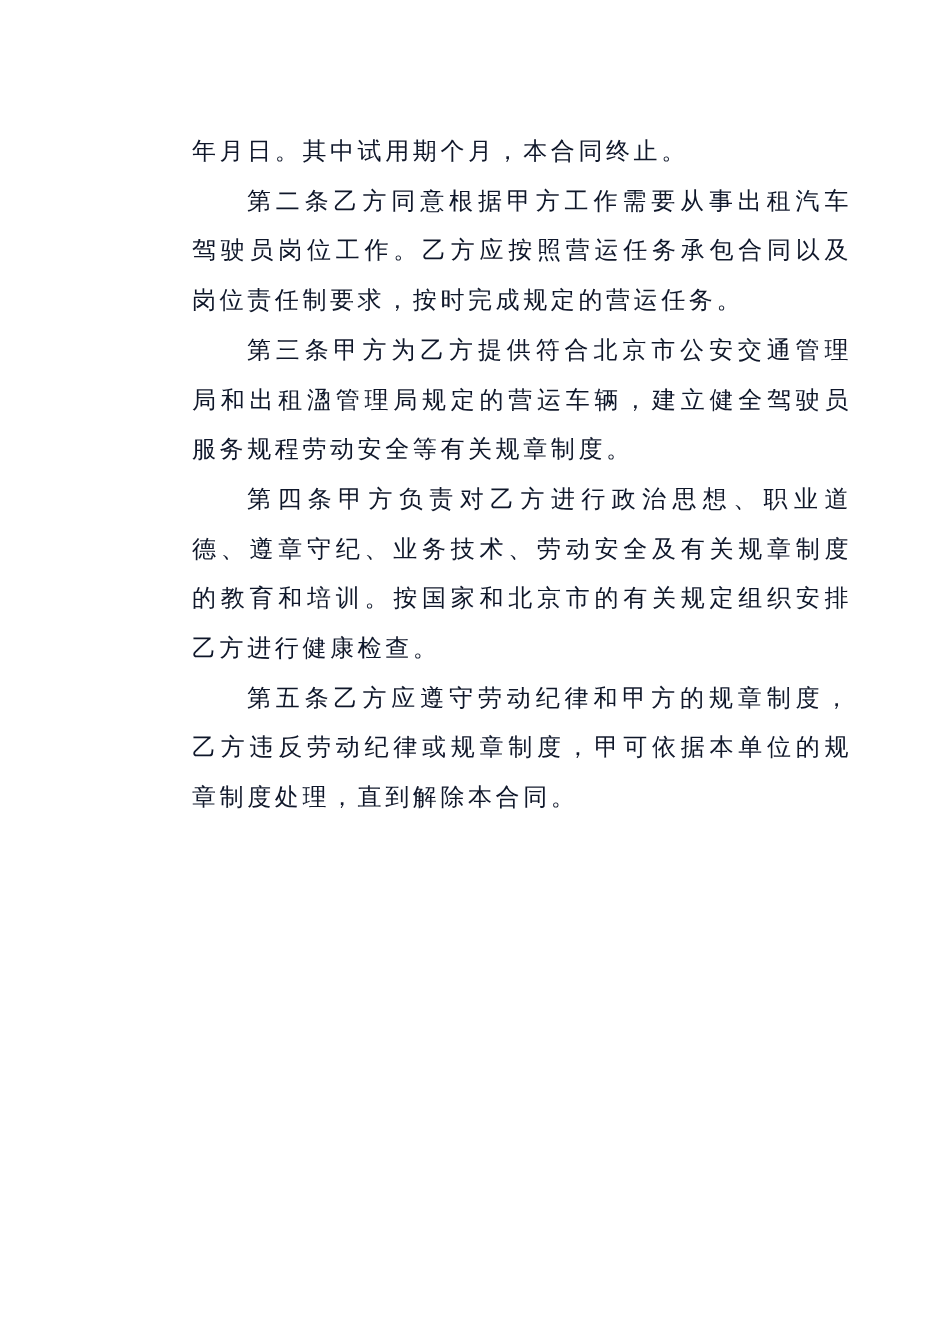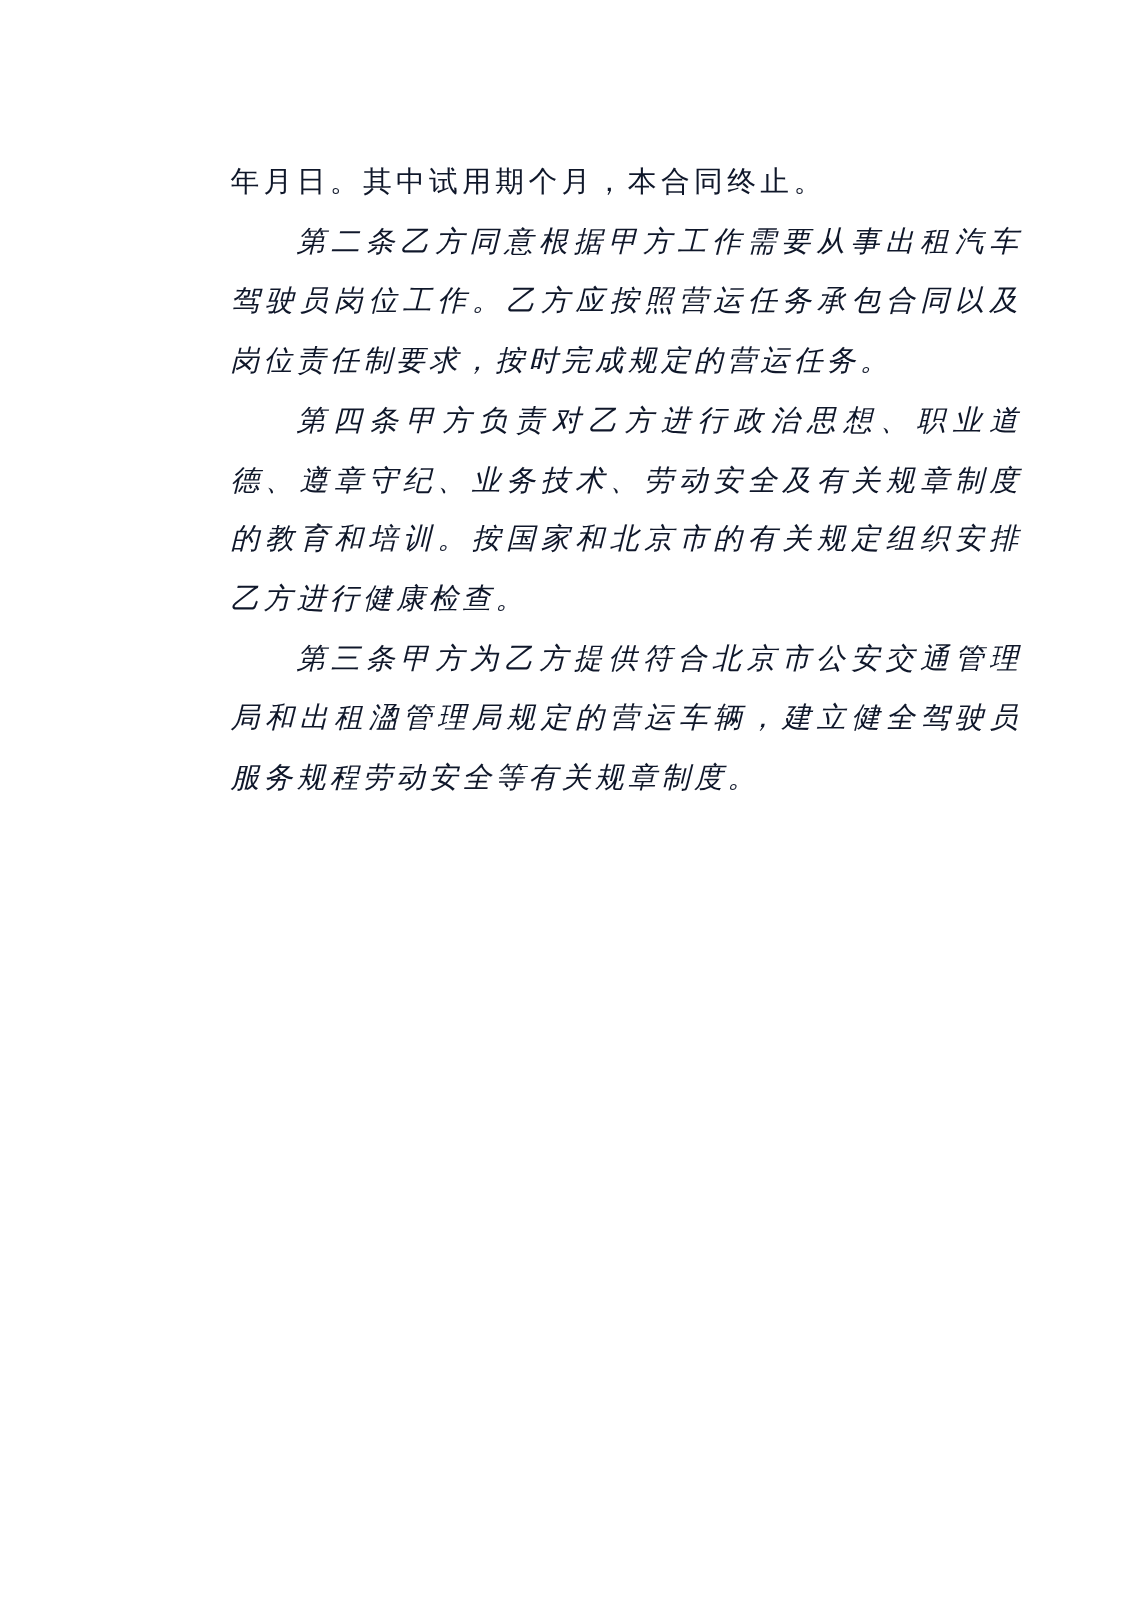--- a/index.html
+++ b/index.html
@@ -11,23 +11,24 @@
     width: 660px;
     font-family: "DejaVu Serif", "Liberation Serif", serif;
     font-size: 24px;
     color: #0f172a;
     line-height: 49.7px;
     letter-spacing: 3.6px;
     text-align: justify;
     margin-left: 46px;
   }
   .para { margin: 0; padding: 0; }
-  .para.indent { text-indent: 55px; font-style: italic; }
+  .para.indent { text-indent: 55px; }
 </style>
 </head>
 <body>
 
 <div class="page">
   <p class="para">年月日。其中试用期个月，本合同终止。</p>
   <p class="para indent">第二条乙方同意根据甲方工作需要从事出租汽车驾驶员岗位工作。乙方应按照营运任务承包合同以及岗位责任制要求，按时完成规定的营运任务。</p>
+  <p class="para indent">第三条甲方为乙方提供符合北京市公安交通管理局和出租溋管理局规定的营运车辆，建立健全驾驶员服务规程劳动安全等有关规章制度。</p>
   <p class="para indent">第四条甲方负责对乙方进行政治思想、职业道德、遵章守纪、业务技术、劳动安全及有关规章制度的教育和培训。按国家和北京市的有关规定组织安排乙方进行健康检查。</p>
-  <p class="para indent">第三条甲方为乙方提供符合北京市公安交通管理局和出租溋管理局规定的营运车辆，建立健全驾驶员服务规程劳动安全等有关规章制度。</p>
+  <p class="para indent">第五条乙方应遵守劳动纪律和甲方的规章制度，乙方违反劳动纪律或规章制度，甲可依据本单位的规章制度处理，直到解除本合同。</p>
 </div>
 
 </body></html>

